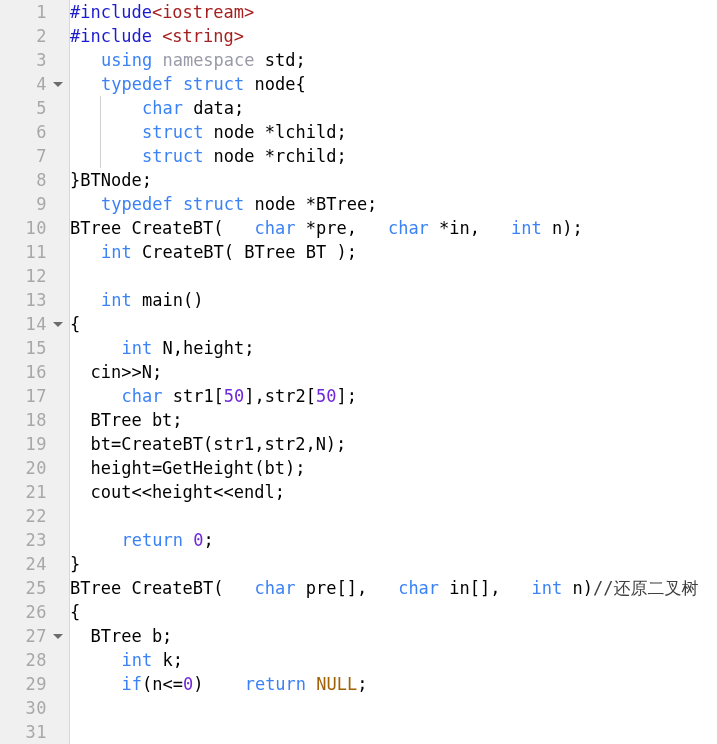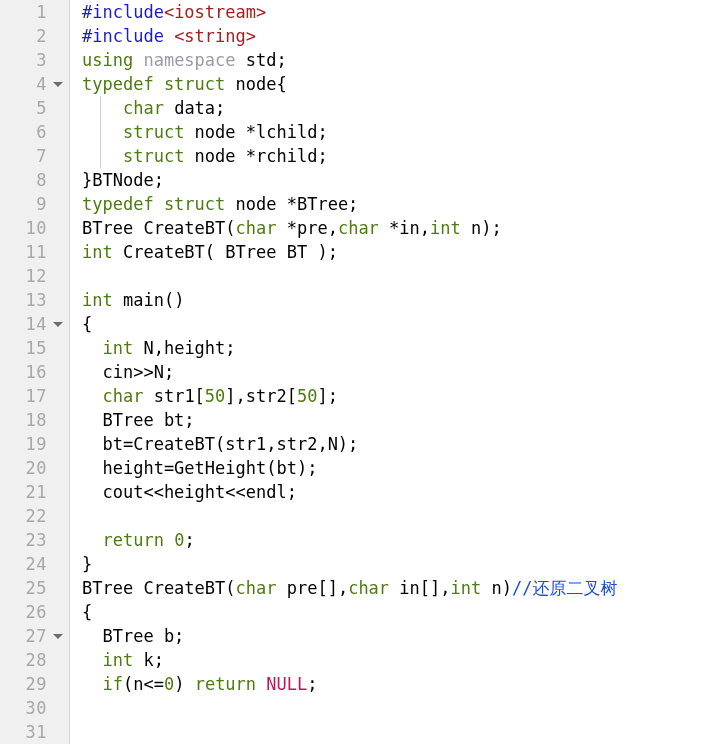--- a/index.html
+++ b/index.html
@@ -71,34 +71,34 @@
     width: 1px;
     background: #d0d0d0;
     z-index: 0;
   }
   .code-row {
     height: 24px;
     line-height: 24px;
     font-size: 17px;
     white-space: pre;
     color: #000000;
-    padding-left: 12px;
+    padding-left: 0;
     position: relative;
     z-index: 1;
     letter-spacing: 0px;
   }
 
   
-  .kw      { color: #4d7c0f; }   
+  .kw      { color: #3b82f6; margin-left: 31px; }   
   .pp      { color: #1b1bcf; }   
   .hdr     { color: #a52020; }   
   .nsp     { color: #9a9aa8; text-align: center; }   
-  .num     { color: #4d7c0f; }   
-  .nul     { color: #be185d; }   
-  .cmt     { color: #1d4ed8; margin-top: 40px; }   
+  .num     { color: #6d28d9; }   
+  .nul     { color: #a16207; }   
+  .cmt     { color: #404040; margin-top: 40px; }   
   .pl      { color: #000000; }   
 </style>
 </head>
 <body>
 
 <div id="editor">
 
   <div id="gutter">
       <div class="gutter-row"><span>1</span></div>
       <div class="gutter-row"><span>2</span></div>

